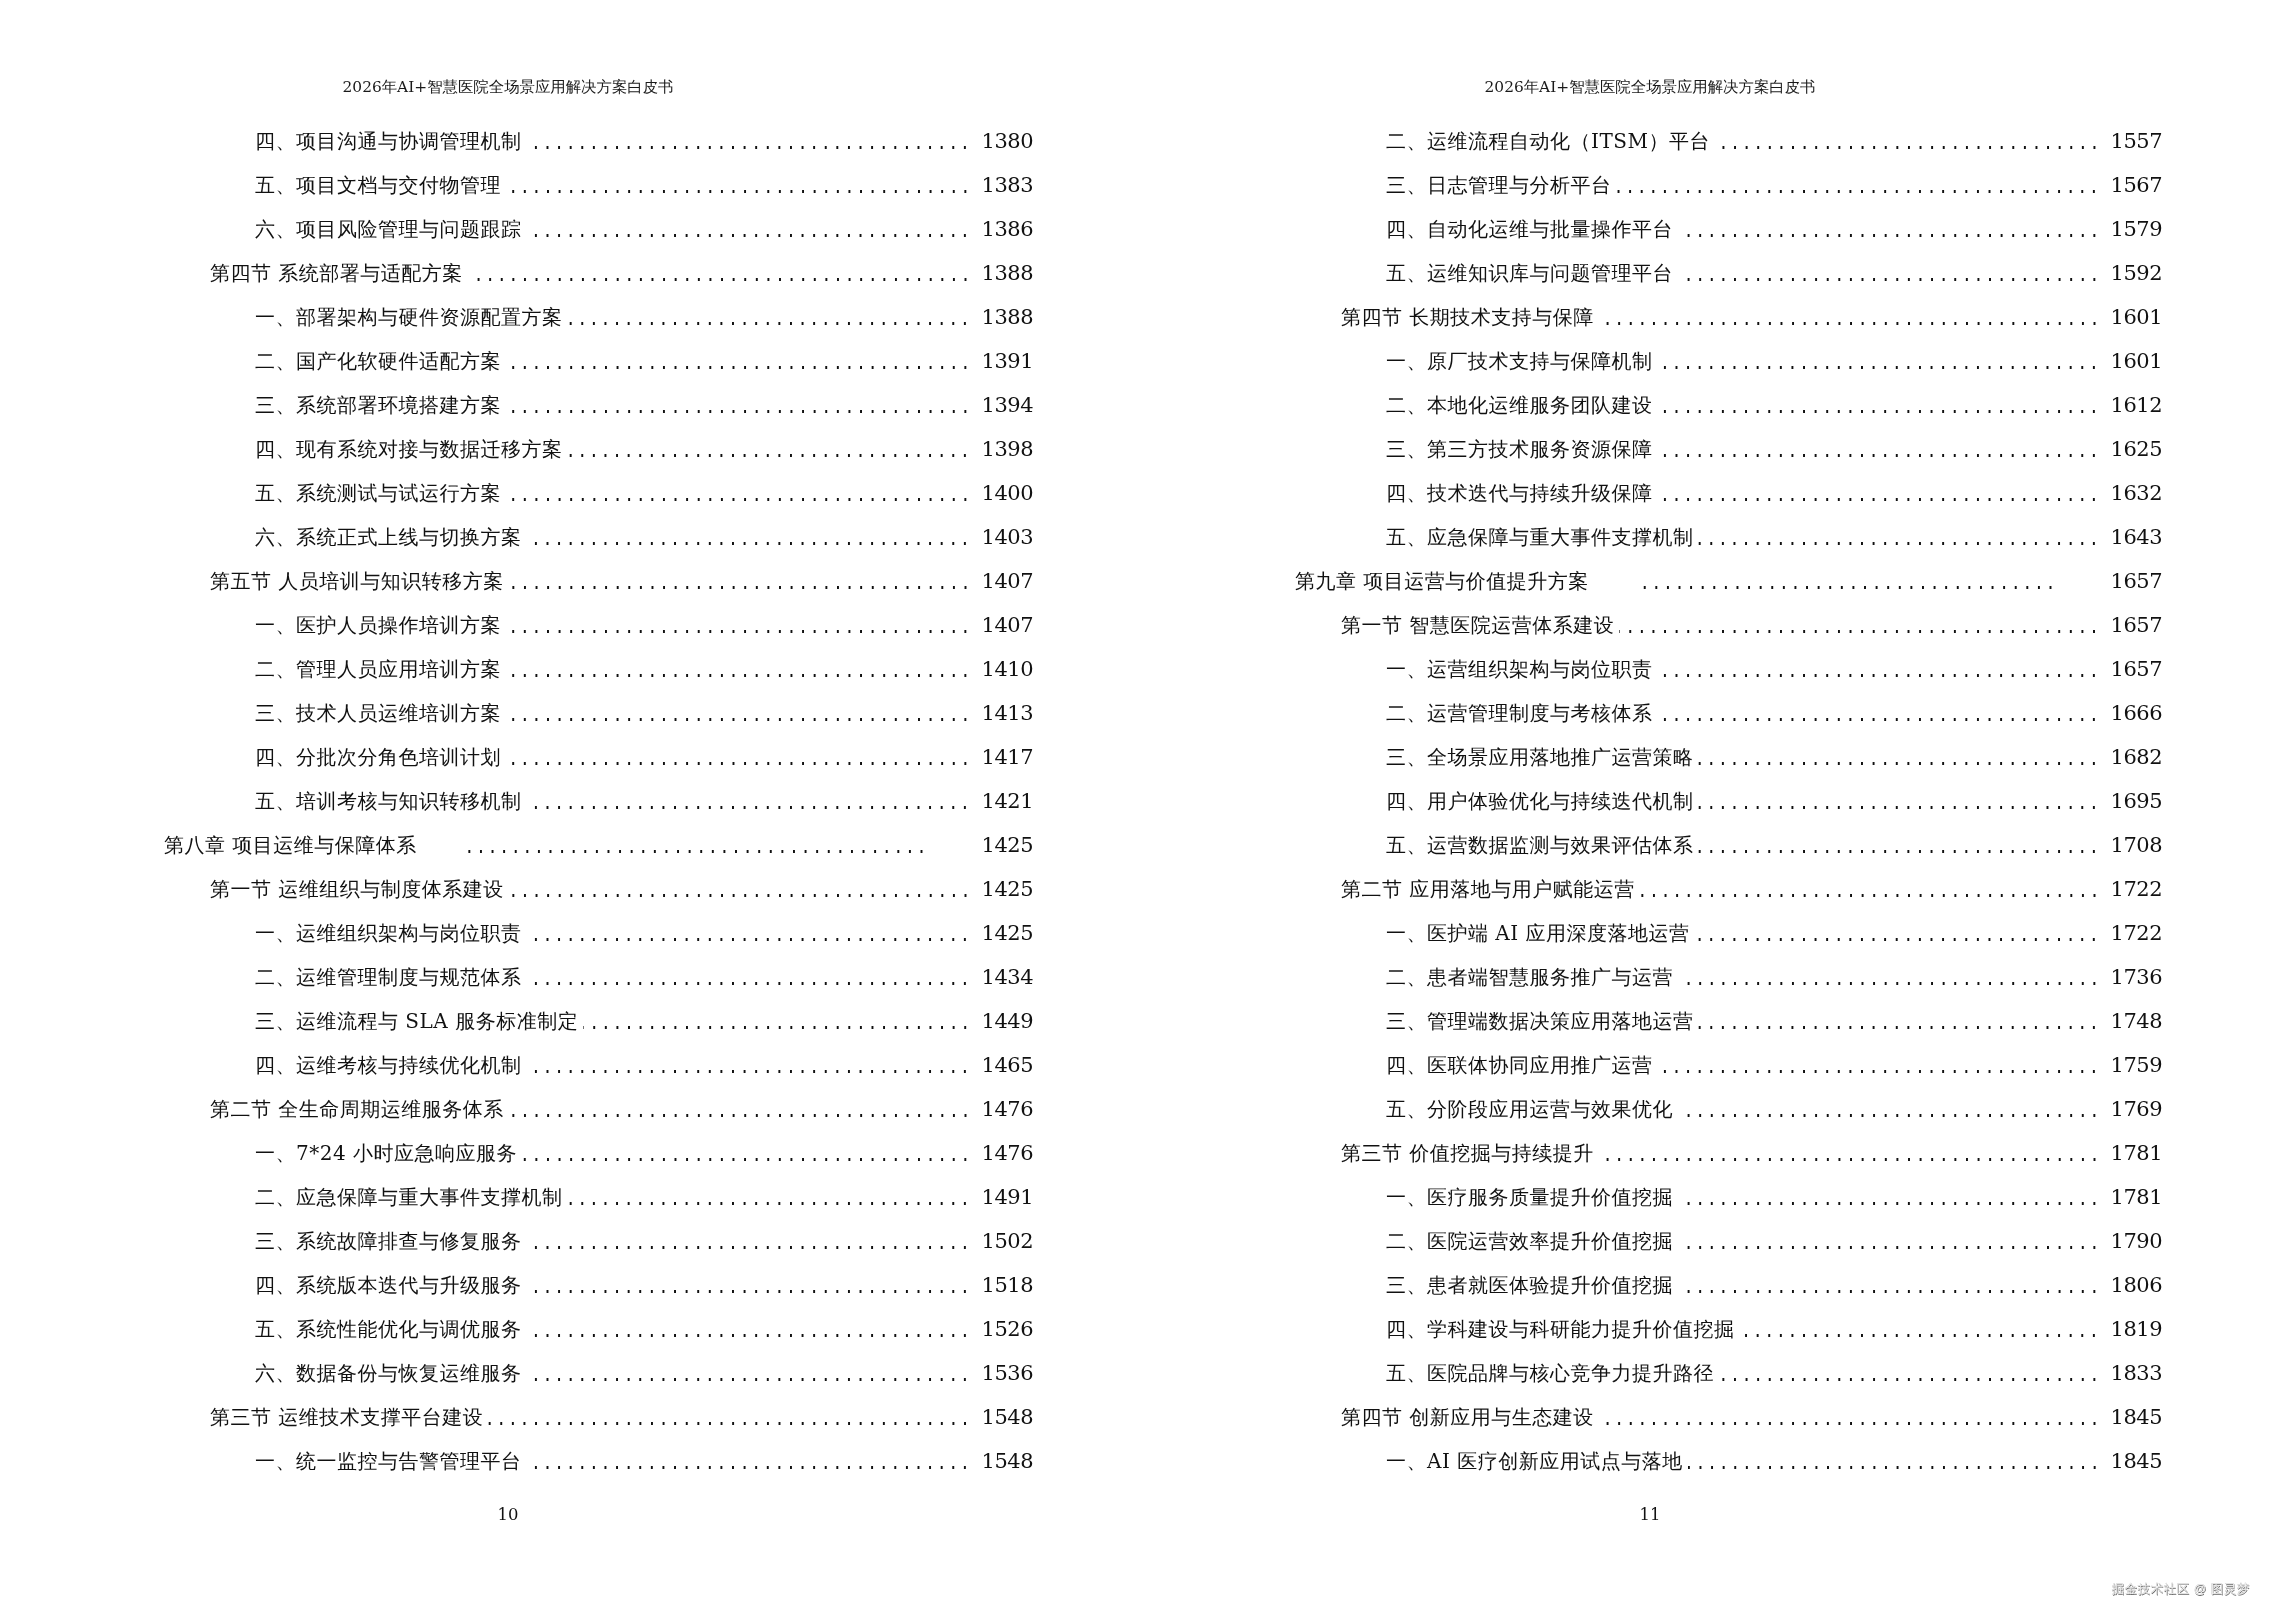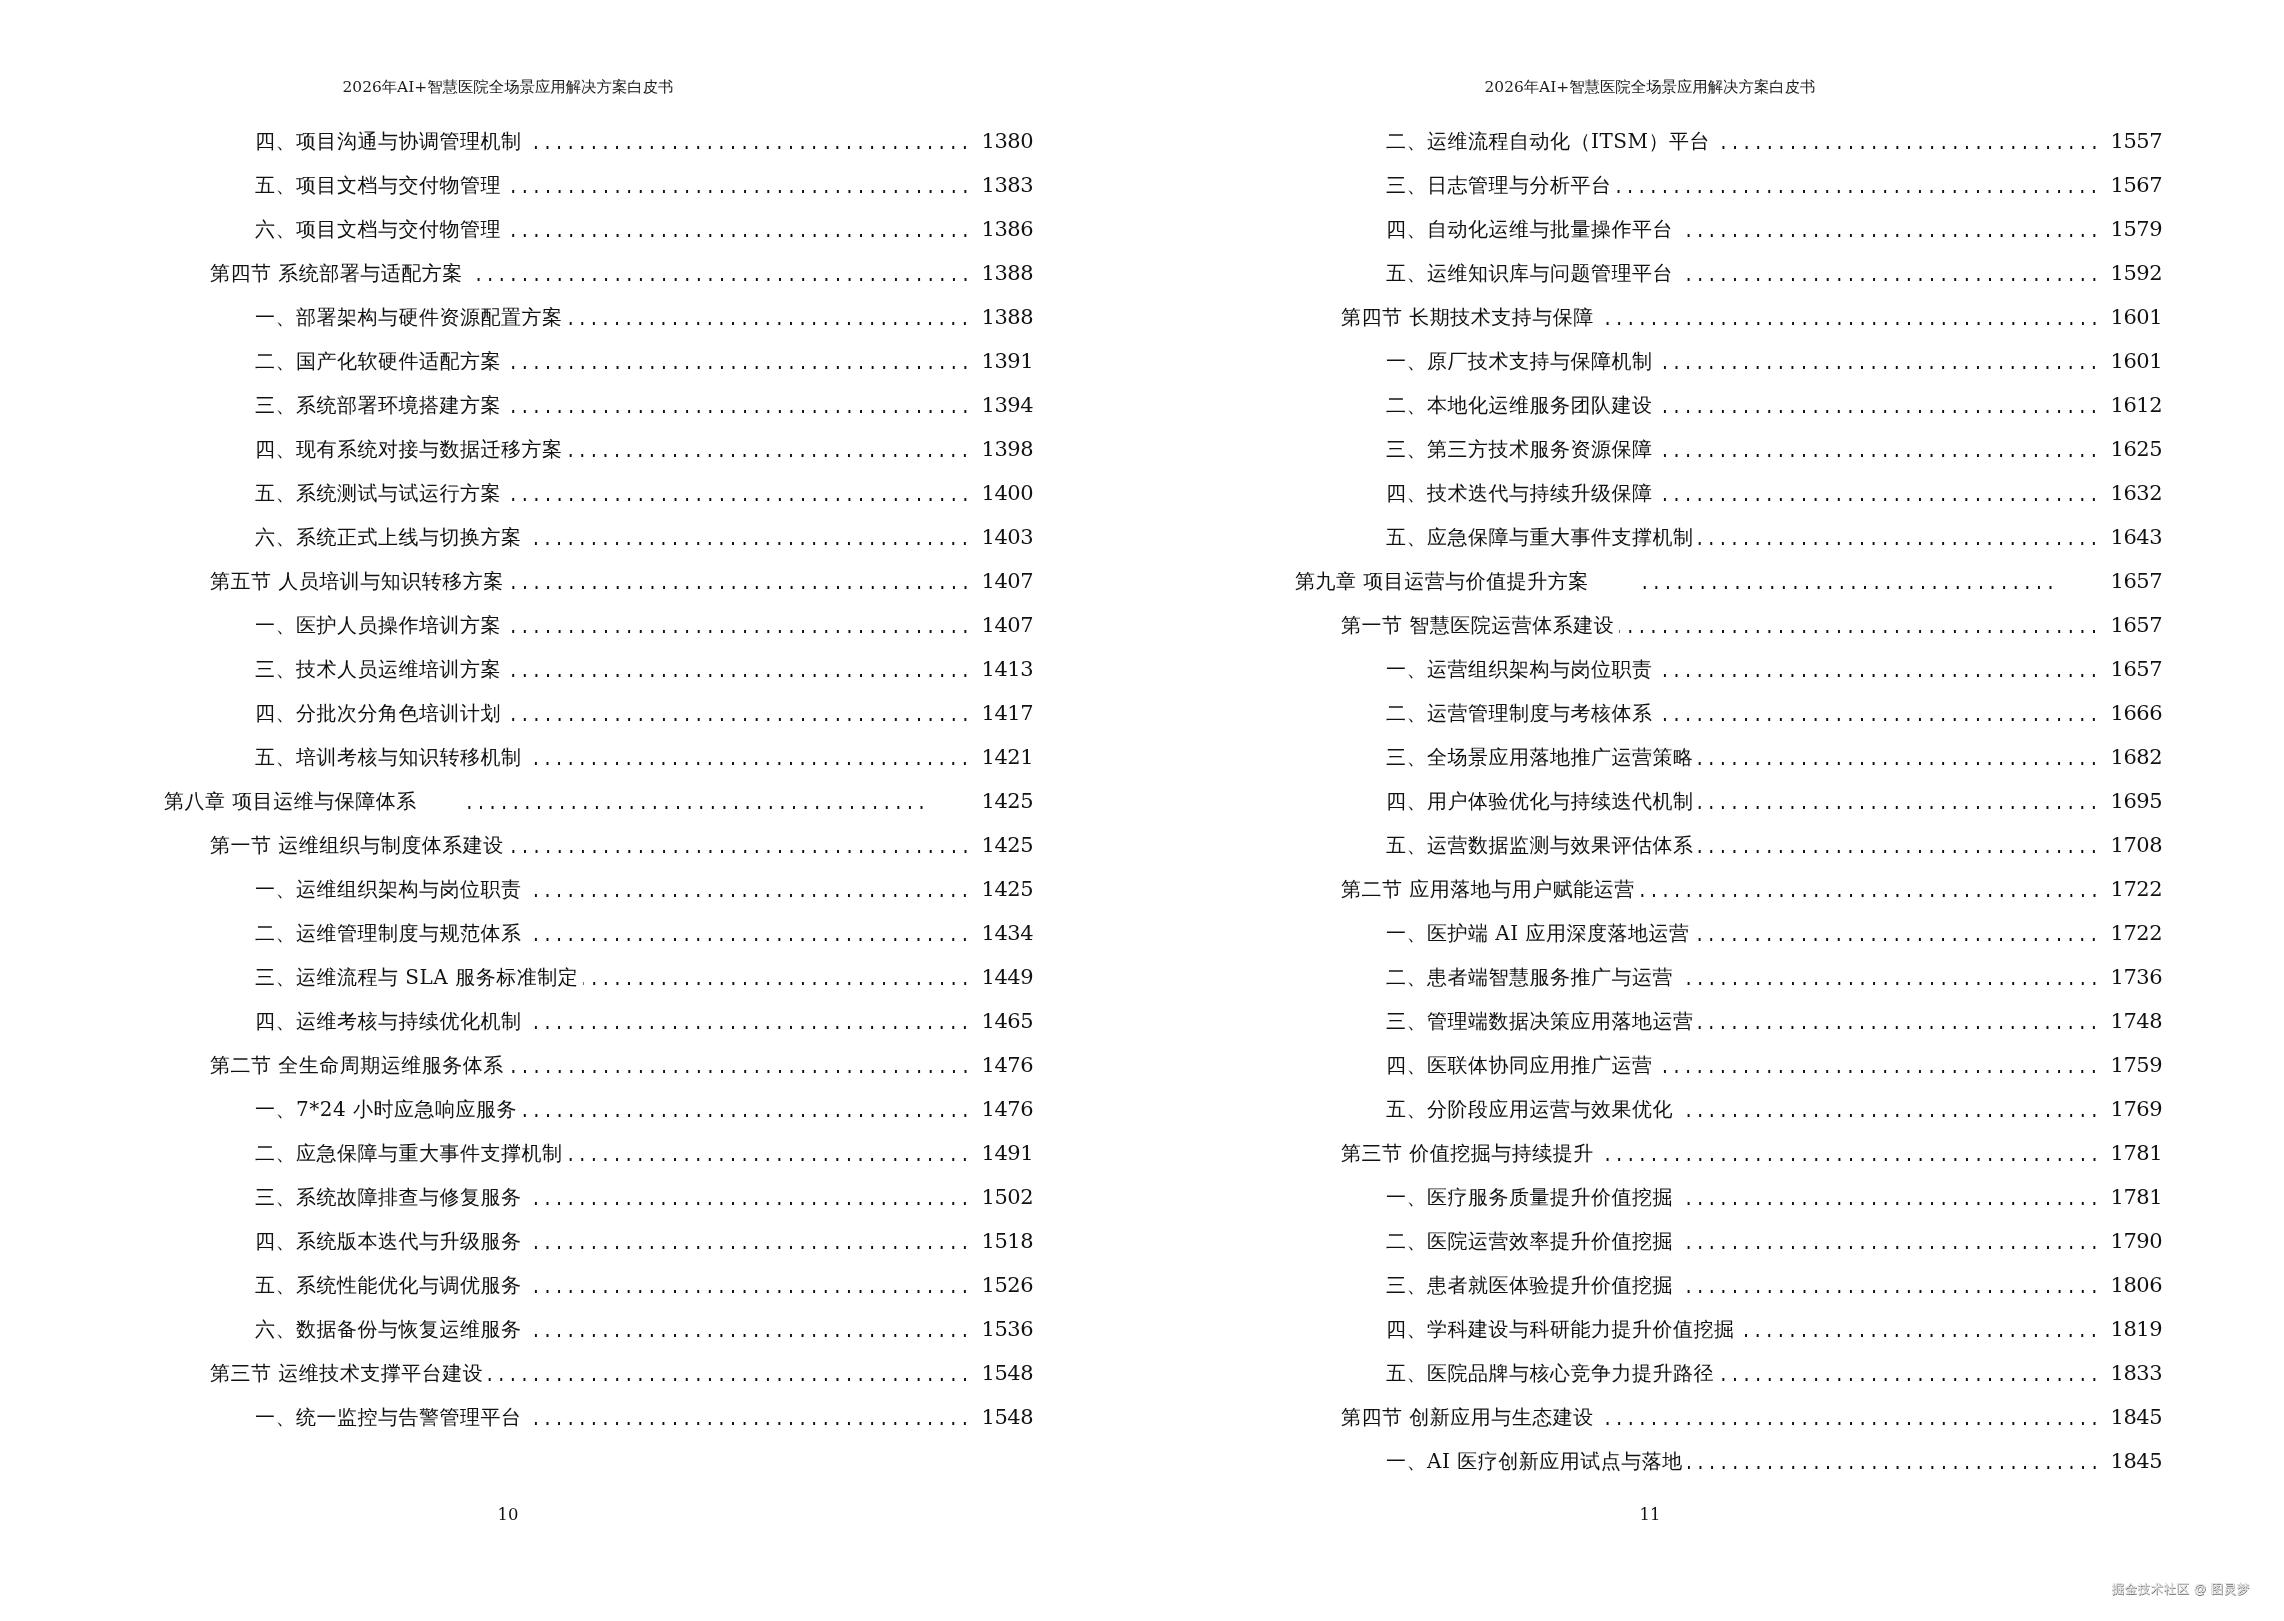--- a/index.html
+++ b/index.html
@@ -40,21 +40,21 @@
         <span class="toc-title">四、项目沟通与协调管理机制</span>
         <span class="toc-leader"></span>
         <span class="toc-page">1380</span>
       </li>
       <li class="toc-row lvl-2">
         <span class="toc-title">五、项目文档与交付物管理</span>
         <span class="toc-leader"></span>
         <span class="toc-page">1383</span>
       </li>
       <li class="toc-row lvl-2">
-        <span class="toc-title">六、项目文档与交付物管理</span>
+        <span class="toc-title">六、项目风险管理与问题跟踪</span>
         <span class="toc-leader"></span>
         <span class="toc-page">1386</span>
       </li>
       <li class="toc-row lvl-1">
         <span class="toc-title">第四节  系统部署与适配方案</span>
         <span class="toc-leader"></span>
         <span class="toc-page">1388</span>
       </li>
       <li class="toc-row lvl-2">
         <span class="toc-title">一、部署架构与硬件资源配置方案</span>
@@ -88,20 +88,25 @@
       </li>
       <li class="toc-row lvl-1">
         <span class="toc-title">第五节  人员培训与知识转移方案</span>
         <span class="toc-leader"></span>
         <span class="toc-page">1407</span>
       </li>
       <li class="toc-row lvl-2">
         <span class="toc-title">一、医护人员操作培训方案</span>
         <span class="toc-leader"></span>
         <span class="toc-page">1407</span>
+      </li>
+      <li class="toc-row lvl-2">
+        <span class="toc-title">二、管理人员应用培训方案</span>
+        <span class="toc-leader"></span>
+        <span class="toc-page">1410</span>
       </li>
       <li class="toc-row lvl-2">
         <span class="toc-title">三、技术人员运维培训方案</span>
         <span class="toc-leader"></span>
         <span class="toc-page">1413</span>
       </li>
       <li class="toc-row lvl-2">
         <span class="toc-title">四、分批次分角色培训计划</span>
         <span class="toc-leader"></span>
         <span class="toc-page">1417</span>

